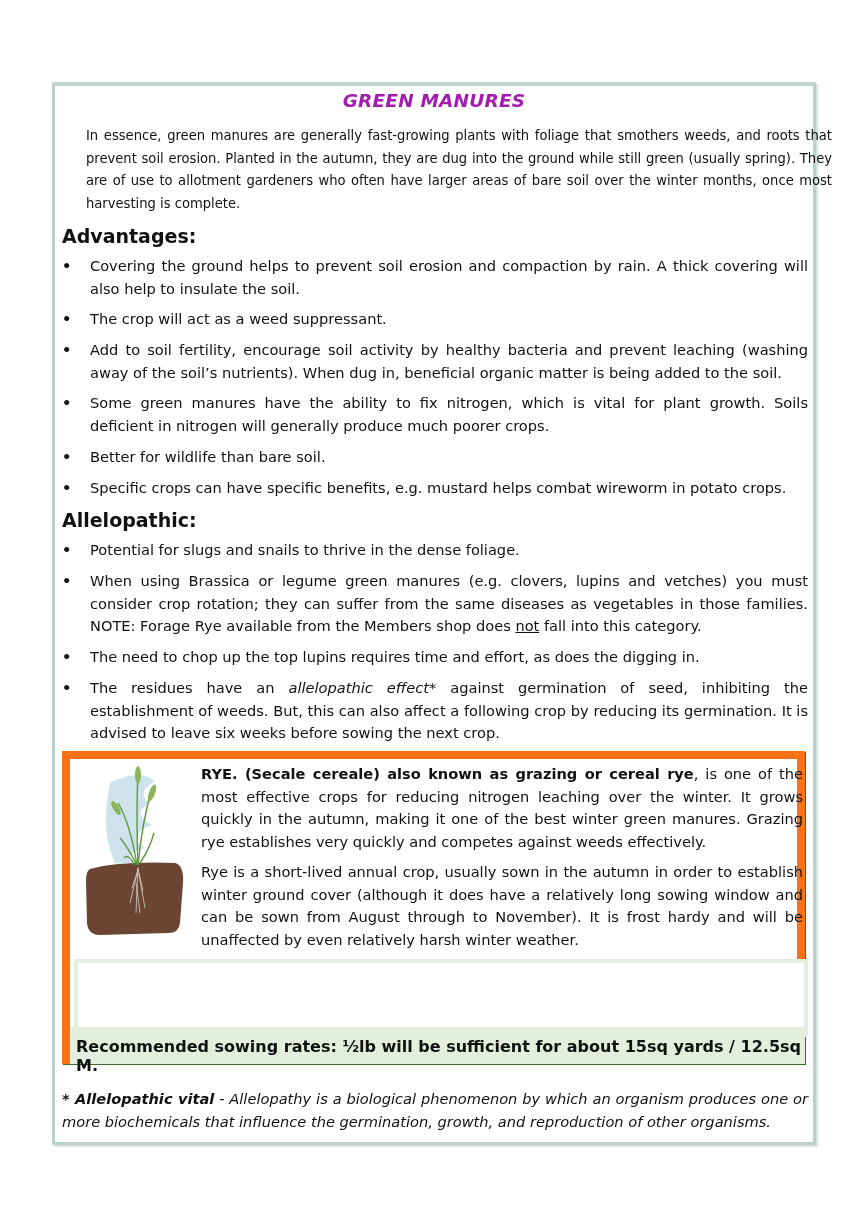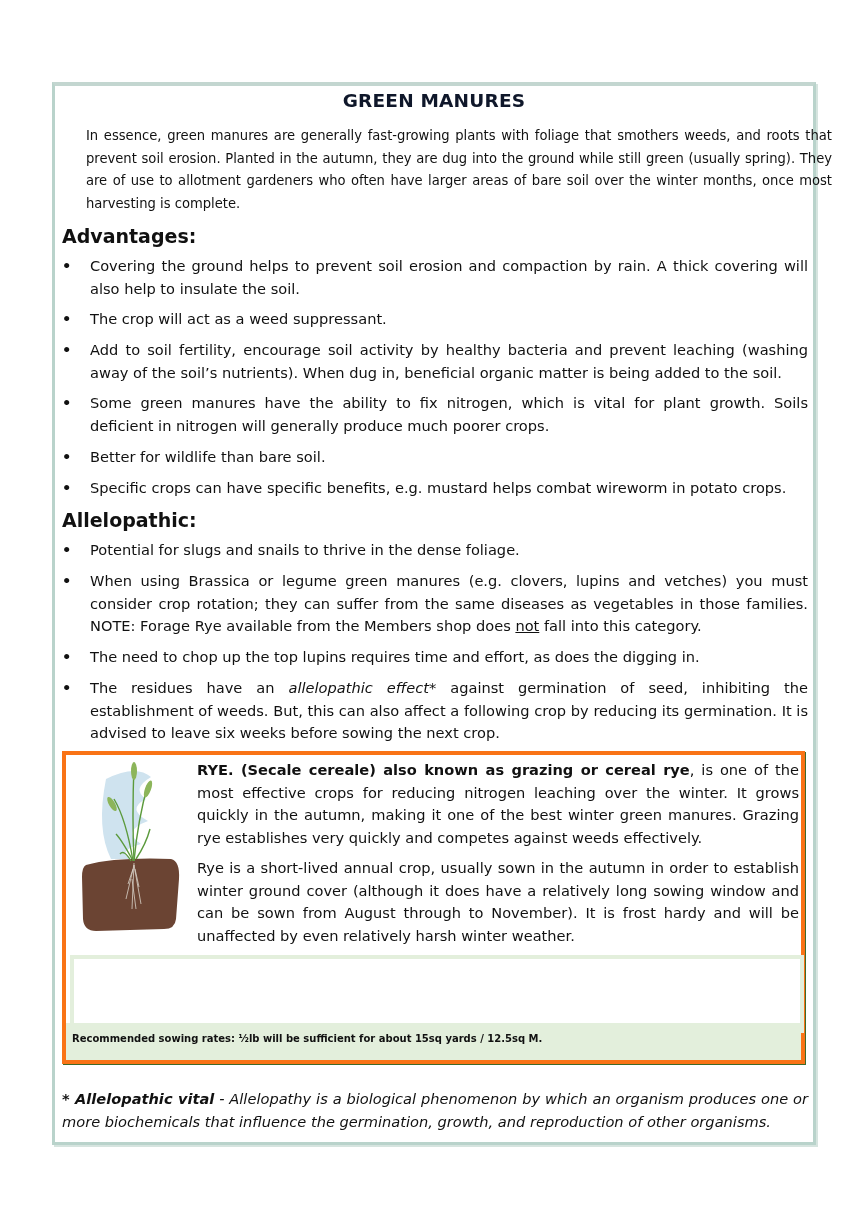--- a/index.html
+++ b/index.html
@@ -10,22 +10,22 @@
     .page-frame {
       position: absolute; left: 52px; top: 82px; width: 764px; height: 1063px;
       border: 3px solid #b9d3cb;
       border-top: 4px solid #c3d6d0;
       background: #ffffff;
       box-sizing: border-box;
       box-shadow: 2px 2px 0 #d6e4df;
     }
     .title {
       position: absolute; left: 0; right: 0; top: 90px; text-align: center;
-      font-family: "DejaVu Sans", sans-serif; font-weight: bold; 
-      font-size: 18.5px; color: #0f172a; letter-spacing: 0.2px;
+      font-family: "DejaVu Sans", sans-serif; font-weight: bold; font-style: italic;
+      font-size: 18.5px; color: #a21caf; letter-spacing: 0.2px;
     }
     .para {
       position: absolute; left: 62px; width: 746px;
       font-size: 14.6px; line-height: 22.5px; text-align: justify;
       font-family: "DejaVu Sans Condensed", "DejaVu Sans", sans-serif;
       margin-left: 24px;
     }
     .heading {
       position: absolute; left: 62px; font-size: 19px; font-weight: bold;
     }
@@ -36,42 +36,42 @@
     .bullet .dot {
       position: absolute; left: 0; top: 0; width: 12px; font-weight: bold;
     }
     .bullet .txt {
       position: absolute; left: 28px; width: 718px; text-align: justify;
     }
     .note { font-weight: normal; }
     .note u { text-decoration: underline; }
     .rye-box {
       position: absolute; left: 62px; top: 751px; width: 743px; height: 313px;
-      border: 4px solid #f97316; box-sizing: border-box; background: #ffffff;
+      border: 8px solid #f97316; box-sizing: border-box; background: #ffffff;
       box-shadow: 1px 1px 0 #3e6a2a;
     }
     .rye-illustration {
       position: absolute; left: 10px; top: 4px; width: 120px; height: 180px;
     }
     .rye-text {
       position: absolute; left: 131px; top: 4px; width: 602px;
       font-size: 14.6px; line-height: 22.7px; text-align: justify;
       font-family: "DejaVu Sans", sans-serif;
     }
     .rye-text p { margin: 0 0 7px 0; }
     .rye-blank {
       position: absolute; left: 4px; top: 200px; width: 726px; height: 70px;
       background: #ffffff; border: 4px solid #e3efdc; box-sizing: content-box;
     }
     .rye-footer {
       position: absolute; left: 0; top: 268px; width: 735px; height: 37px;
       background: #e3efdc;
     }
     .rye-footer span {
-      position: absolute; left: 6px; top: 10px; font-size: 10px; font-weight: bold;
+      position: absolute; left: 6px; top: 10px; font-size: 16px; font-weight: bold;
     }
     .footnote {
       position: absolute; left: 62px; top: 1088px; width: 746px;
       font-size: 14.6px; line-height: 22.5px; font-style: italic; text-align: justify;
     }
     .footnote b { font-weight: bold; }
   </style>
 </head>
 <body>
 

